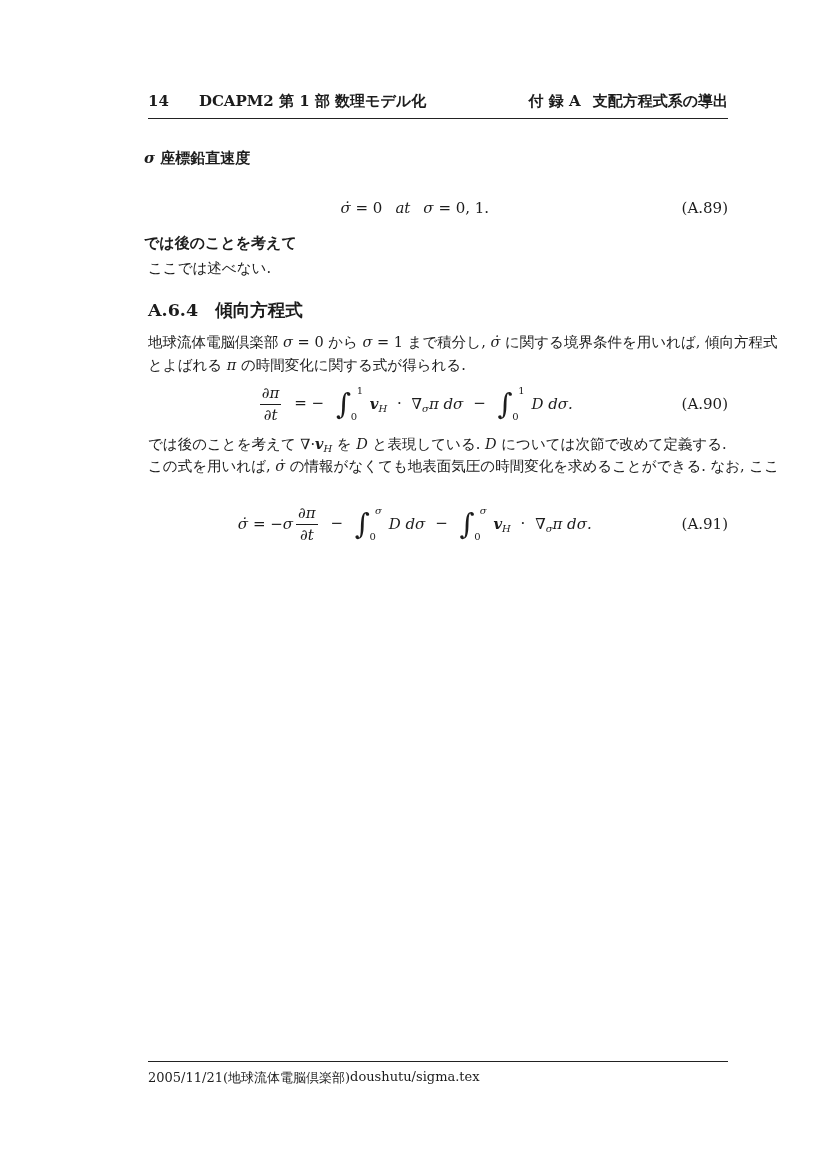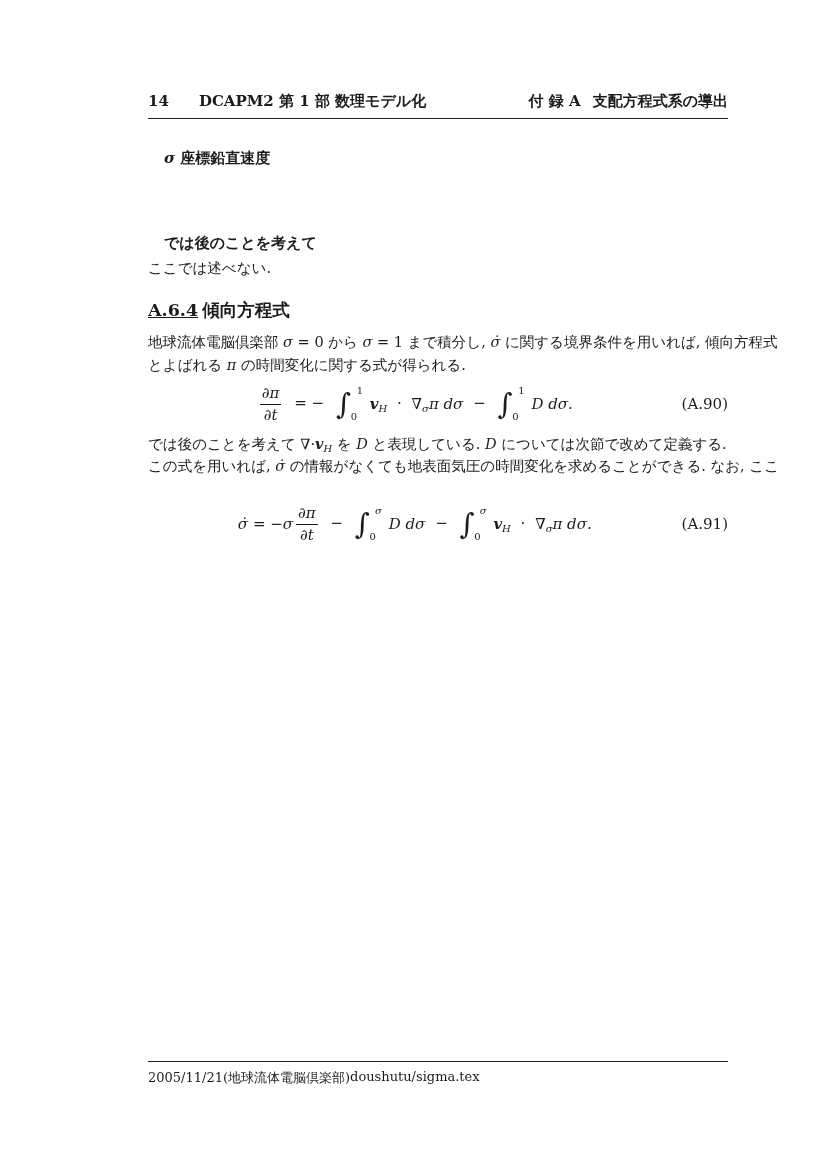--- a/index.html
+++ b/index.html
@@ -21,32 +21,32 @@
     font-weight: bold; font-size: 15px;
     font-family: "DejaVu Serif", sans-serif;
     border-bottom: 1px solid #222;
     padding-bottom: 7px;
   }
   .h-num { margin-right: 30px; }
   .h-app { margin-right: 12px; }
 
   
   .para-heading {
-    position: absolute; left: 164px;
+    position: absolute; left: 144px;
     font-weight: bold; font-size: 15px;
     font-family: "DejaVu Serif", sans-serif;
     white-space: nowrap;
   }
   .sec-heading {
     position: absolute; left: 148px;
     font-weight: bold; font-size: 17.5px;
     font-family: "DejaVu Serif", sans-serif;
     white-space: nowrap;
   }
-  .sec-num { margin-right: 4px; text-decoration: underline; }
+  .sec-num { margin-right: 17px; }
 
   
   .para { position: absolute; left: 148px; width: 582px; }
   .line {
     height: 23px; line-height: 23px;
     font-size: 14.5px; white-space: nowrap;
   }
   .plain-line { position: absolute; left: 148px; font-size: 14.5px; white-space: nowrap; }
 
   
@@ -96,20 +96,26 @@
     </div>
     <div>
       <span class="h-app">付 録 A</span><span>支配方程式系の導出</span>
     </div>
   </div>
 
   <div class="para-heading" style="top:149px">
     <span class="m">σ</span> <span>座標鉛直速度</span>
   </div>
 
+  <div class="eq-row" style="top:195px;height:25px">
+    <div class="eq-body">
+      <span class="m">σ̇</span><span> = 0</span><span class="eq-at">at</span><span class="m">σ</span><span> = 0, 1.</span>
+    </div>
+    <span class="eq-label">(A.89)</span>
+  </div>
 
   <div class="para-heading" style="top:234px">
     <span>では後のことを考えて</span>
   </div>
 
   <div class="plain-line" style="top:259px">ここでは述べない.</div>
 
   <div class="sec-heading" style="top:298px">
     <span class="sec-num">A.6.4</span><span>傾向方程式</span>
   </div>

